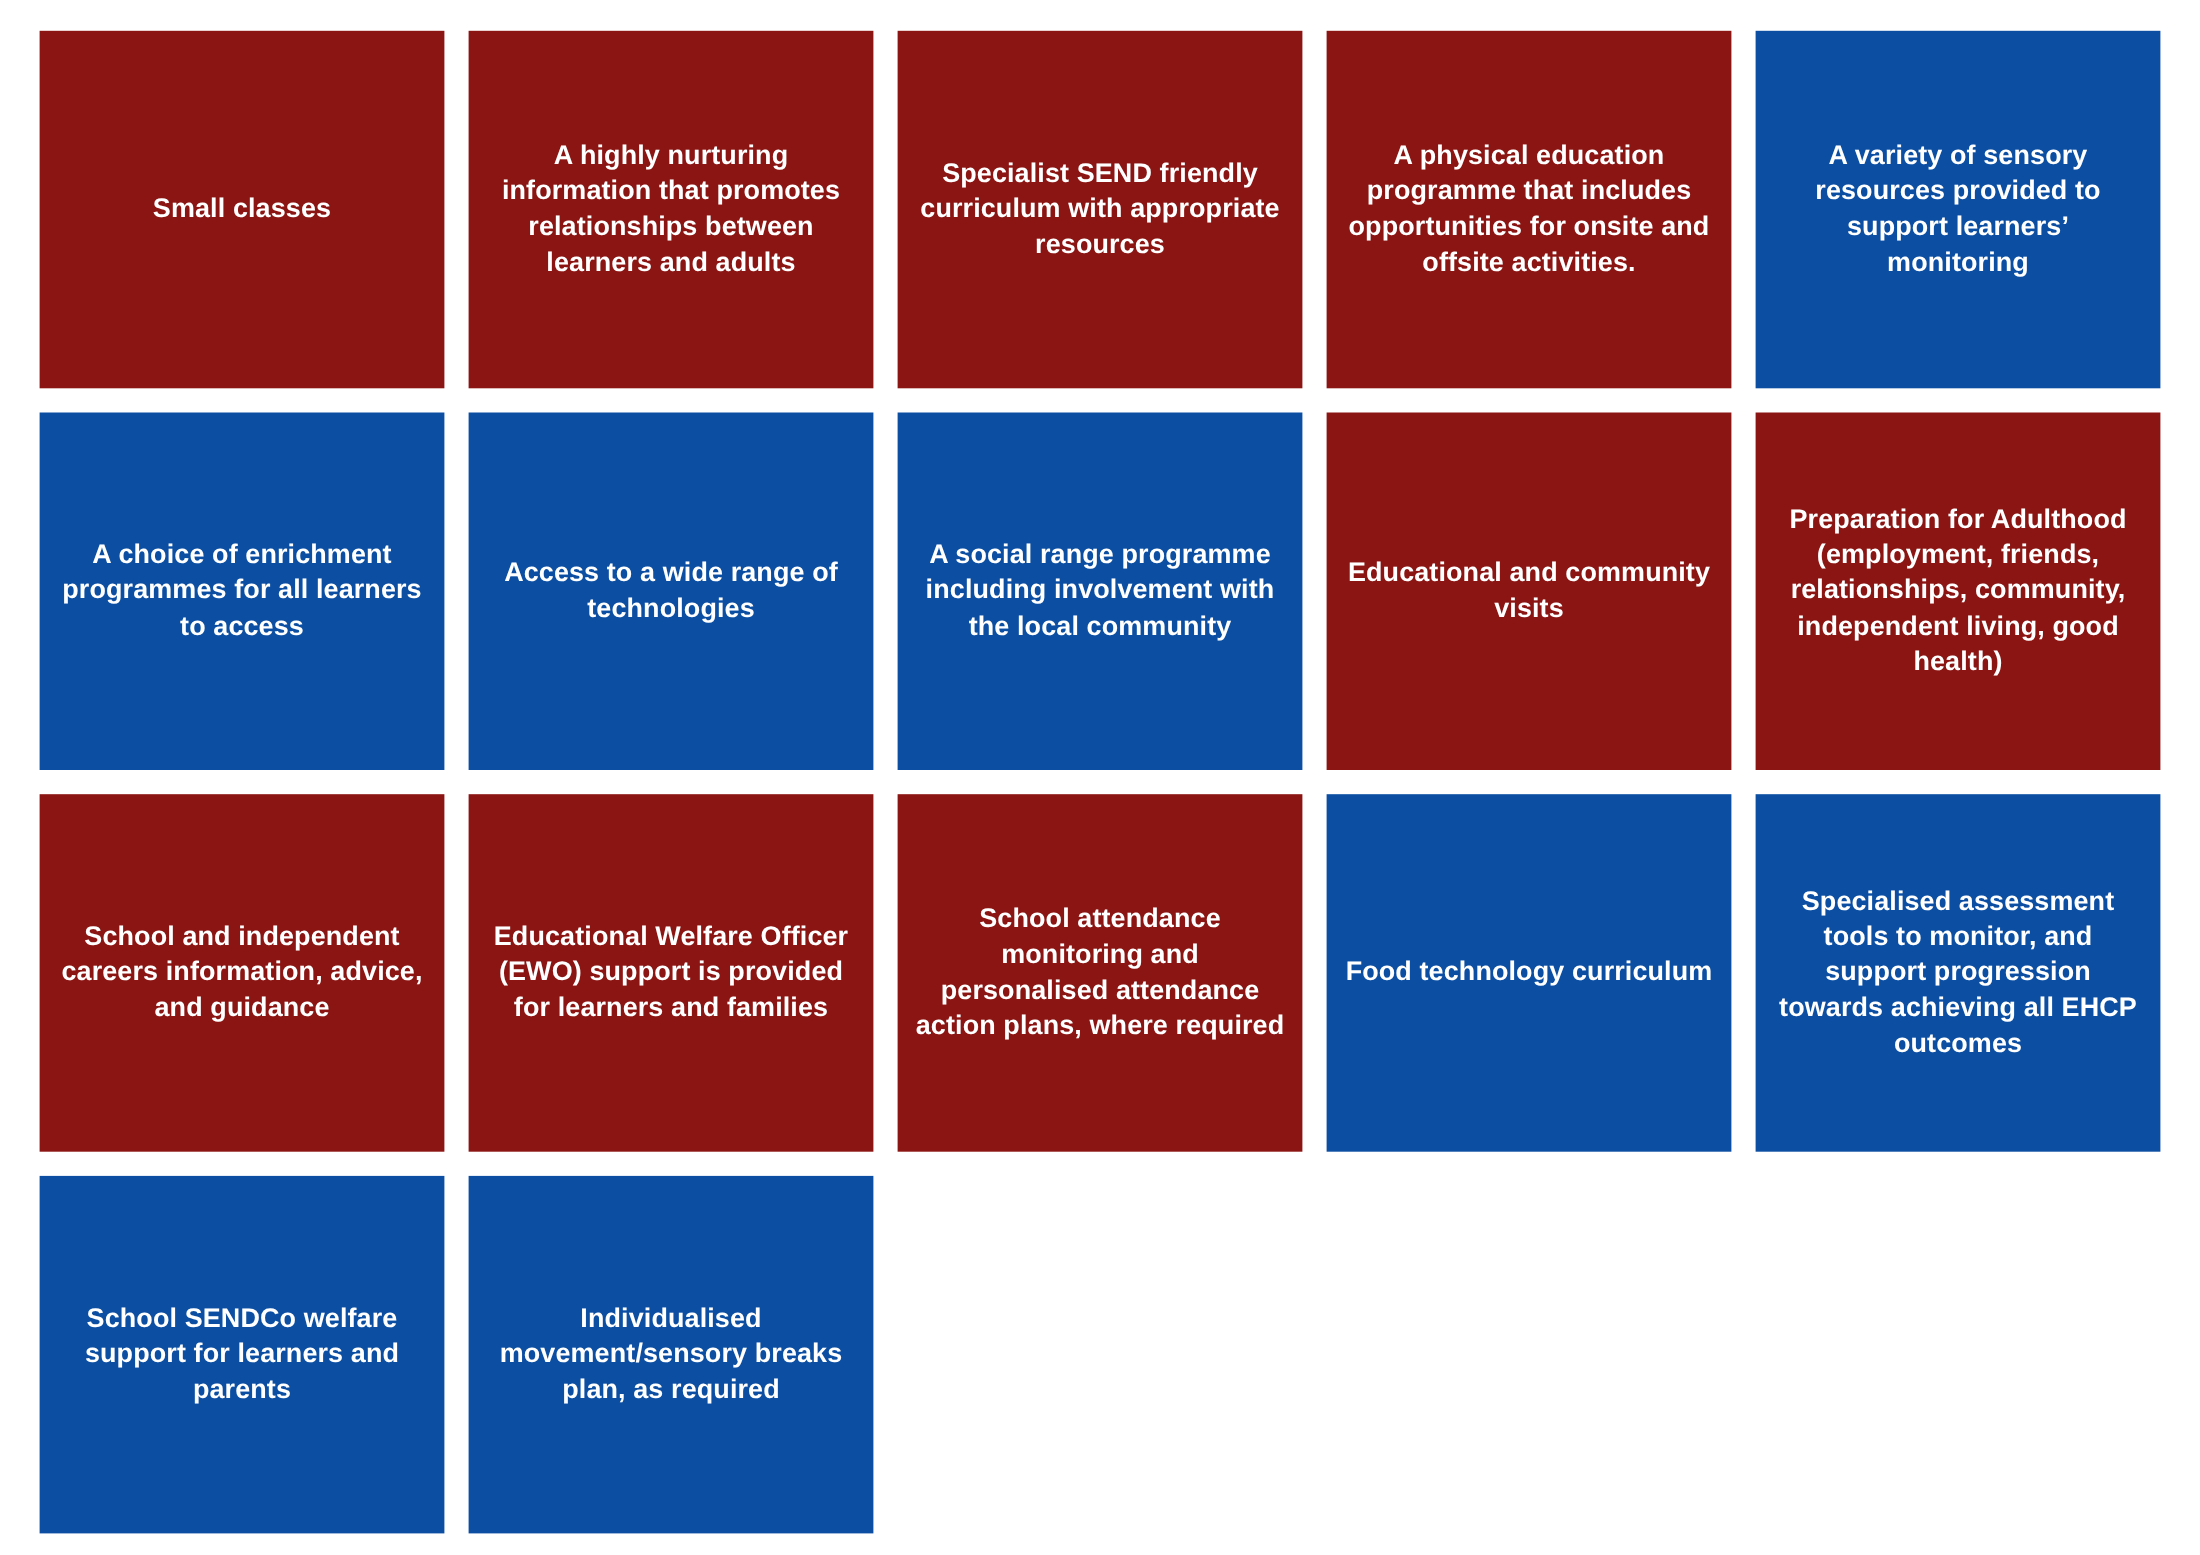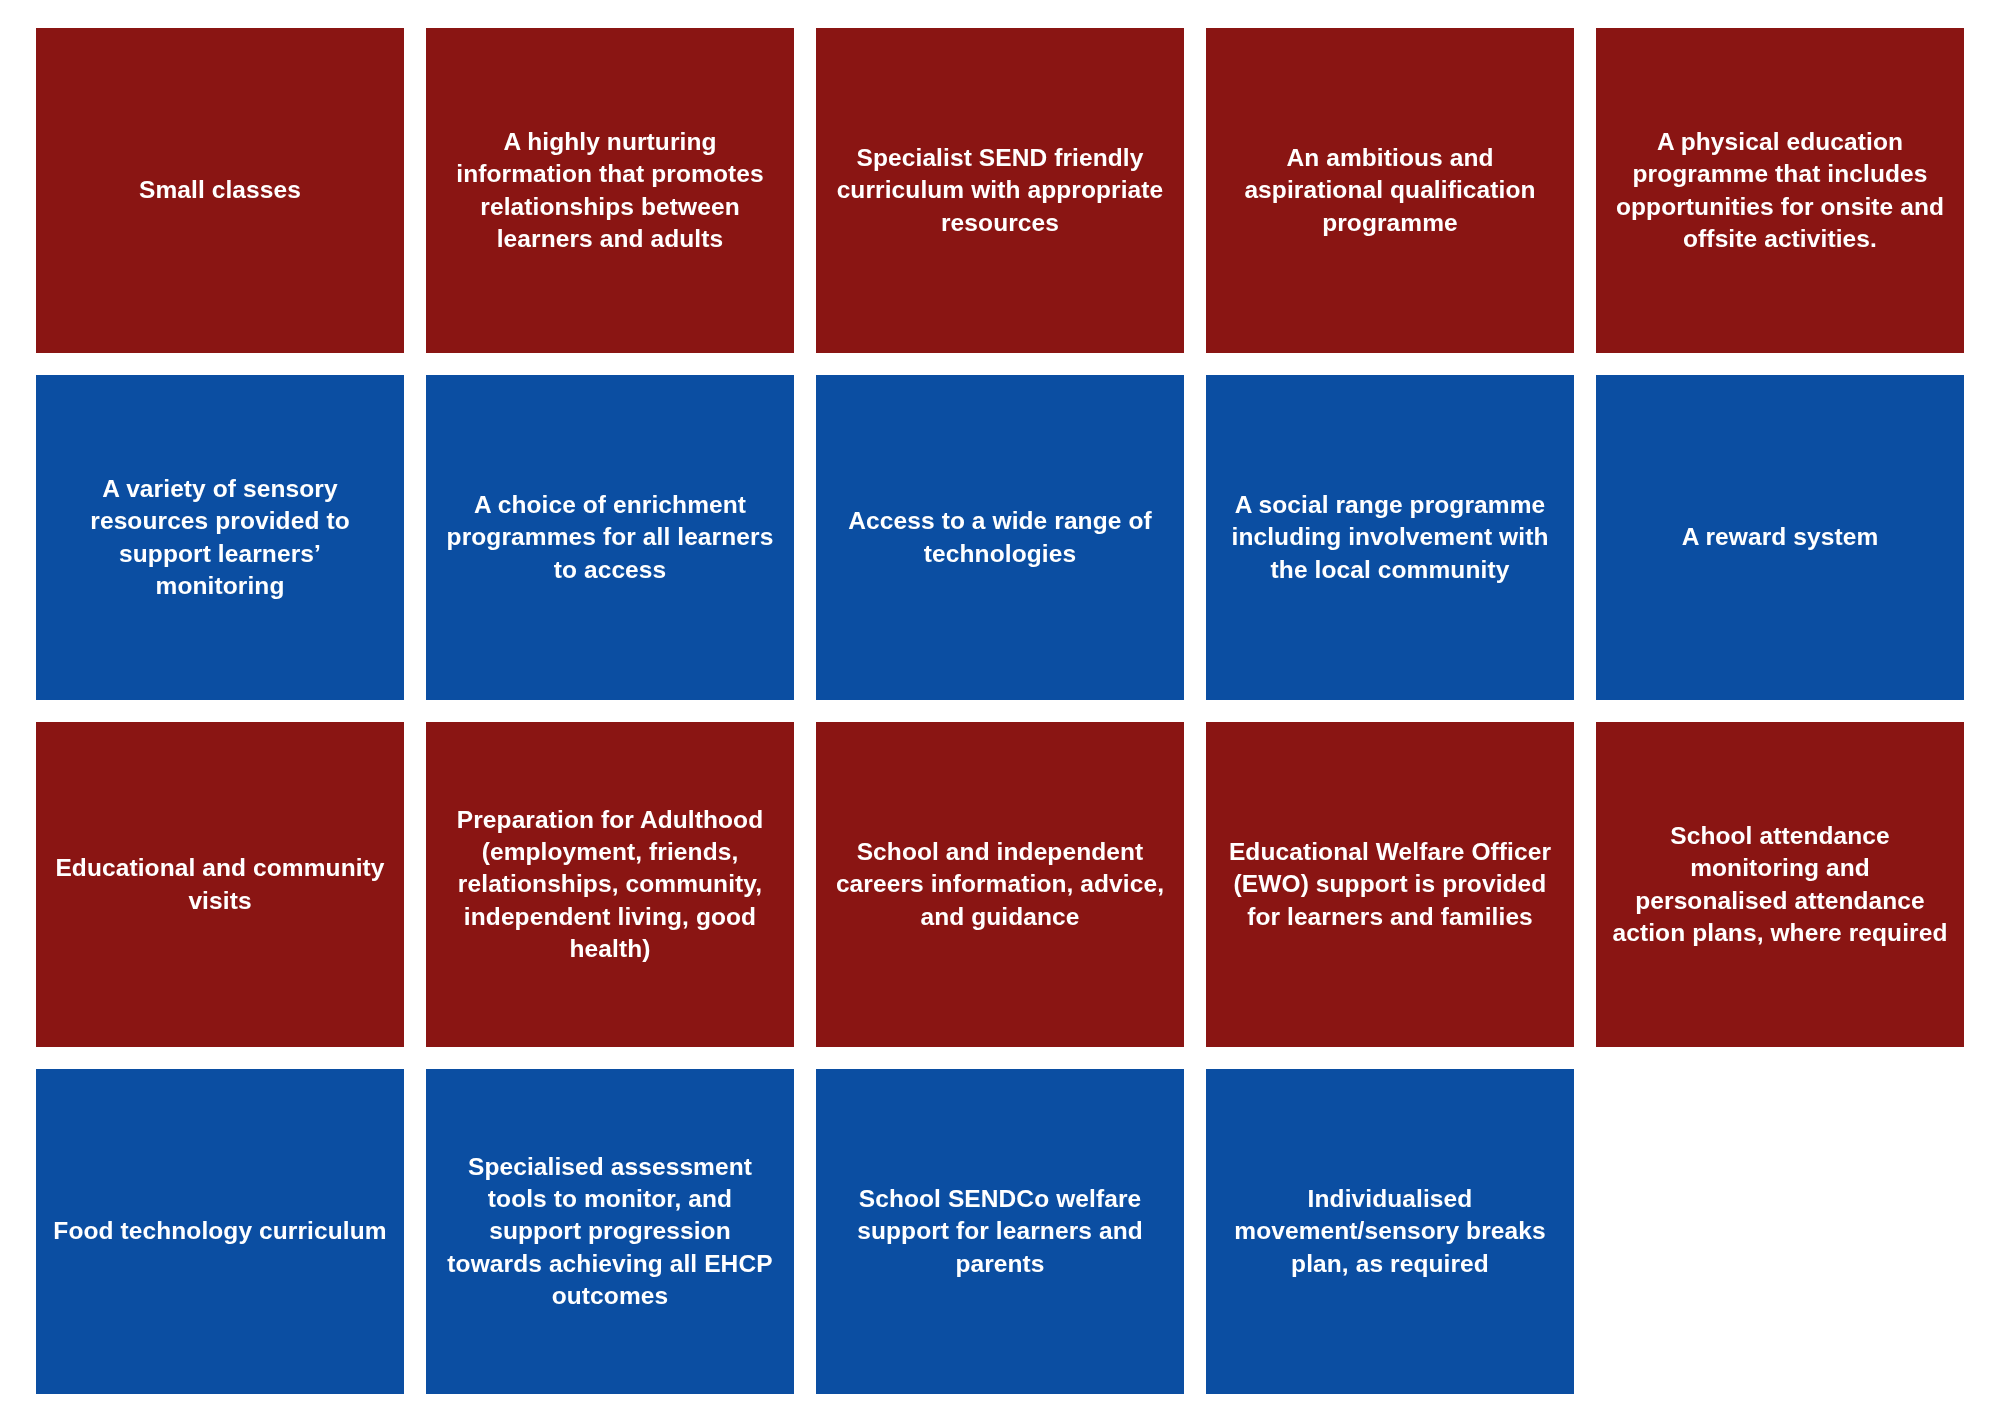--- a/index.html
+++ b/index.html
@@ -48,40 +48,34 @@
   <div class="cell red">
       <span>Small classes</span>
     </div>
   <div class="cell red">
       <span>A highly nurturing information that promotes relationships between learners and adults</span>
     </div>
   <div class="cell red">
       <span>Specialist SEND friendly curriculum with appropriate resources</span>
     </div>
   <div class="cell red">
-      <span>An ambitious and aspirational qualification programme</span>
-    </div>
-  <div class="cell red">
       <span>A physical education programme that includes opportunities for onsite and offsite activities.</span>
     </div>
 
   <div class="cell blue">
       <span>A variety of sensory resources provided to support learners’ monitoring</span>
     </div>
   <div class="cell blue">
       <span>A choice of enrichment programmes for all learners to access</span>
     </div>
   <div class="cell blue">
       <span>Access to a wide range of technologies</span>
     </div>
   <div class="cell blue">
       <span>A social range programme including involvement with the local community</span>
-    </div>
-  <div class="cell blue">
-      <span>A reward system</span>
     </div>
 
   <div class="cell red">
       <span>Educational and community visits</span>
     </div>
   <div class="cell red">
       <span>Preparation for Adulthood (employment, friends, relationships, community, independent living, good health)</span>
     </div>
   <div class="cell red">
       <span>School and independent careers information, advice, and guidance</span>

